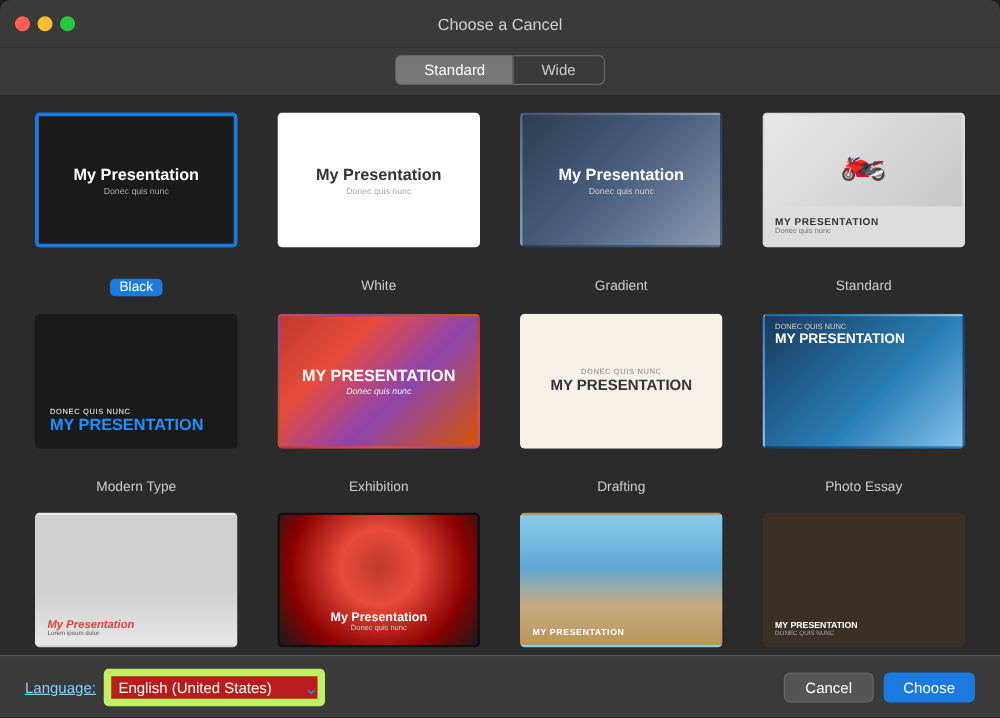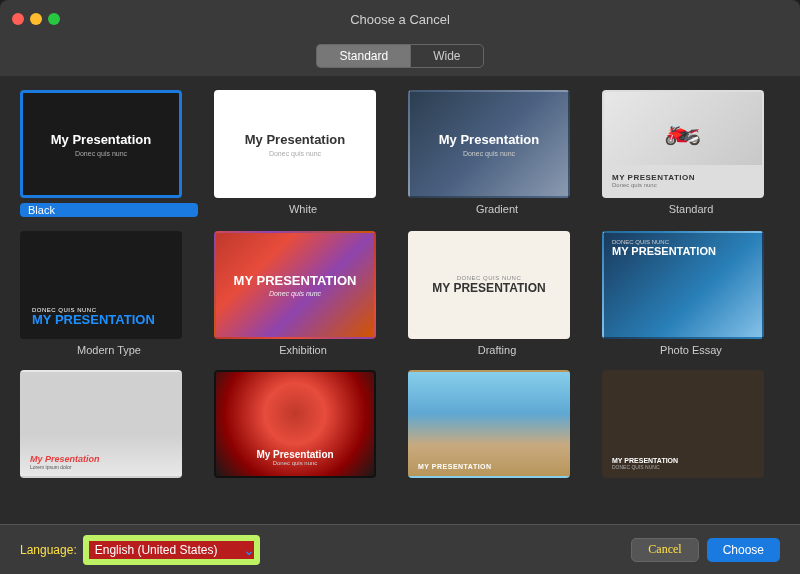--- a/index.html
+++ b/index.html
@@ -78,21 +78,23 @@
       overflow-y: auto;
     }
     .themes-grid {
       display: grid;
       grid-template-columns: repeat(4, 1fr);
       gap: 14px 16px;
     }
     .theme-item {
       display: flex;
       flex-direction: column;
+      align-items: center;
       cursor: pointer;
+      gap: 20px;
     }
     .theme-thumb {
       width: 162px;
       height: 108px;
       border-radius: 4px;
       overflow: hidden;
       position: relative;
       border: 2px solid transparent;
     }
     .theme-thumb.selected {
@@ -246,23 +248,24 @@
     .thumb-row3d .sub { color: #aaa; font-size: 5px; text-transform: uppercase; }
     .footer {
       height: 50px;
       background: #3a3a3a;
       display: flex;
       align-items: center;
       padding: 0 20px;
       border-top: 1px solid #555;
     }
     .language-label {
-      color: #fde047;
+      color: #7dd3fc;
       font-size: 12px;
       margin-right: 6px;
+      text-decoration: underline;
     }
     .language-select {
       background: #b91c1c;
       color: #fff;
       border: 6px solid #bef264;
       border-radius: 4px;
       padding: 2px 36px 2px 6px;
       font-size: 12px;
       appearance: none;
       -webkit-appearance: none;
@@ -291,23 +294,22 @@
       padding: 0 16px;
       border-radius: 5px;
       font-size: 12px;
       cursor: pointer;
       border: none;
       display: flex;
       align-items: center;
     }
     .btn-cancel {
       background: #555;
-      color: #fde047;
+      color: #ffffff;
       border: 1px solid #666;
-      font-family: Liberation Serif, serif;
     }
     .btn-choose {
       background: #1a7ae0;
       color: #ffffff;
     }
   </style>
 </head>
 <body>
 
 <div class="title-bar">

